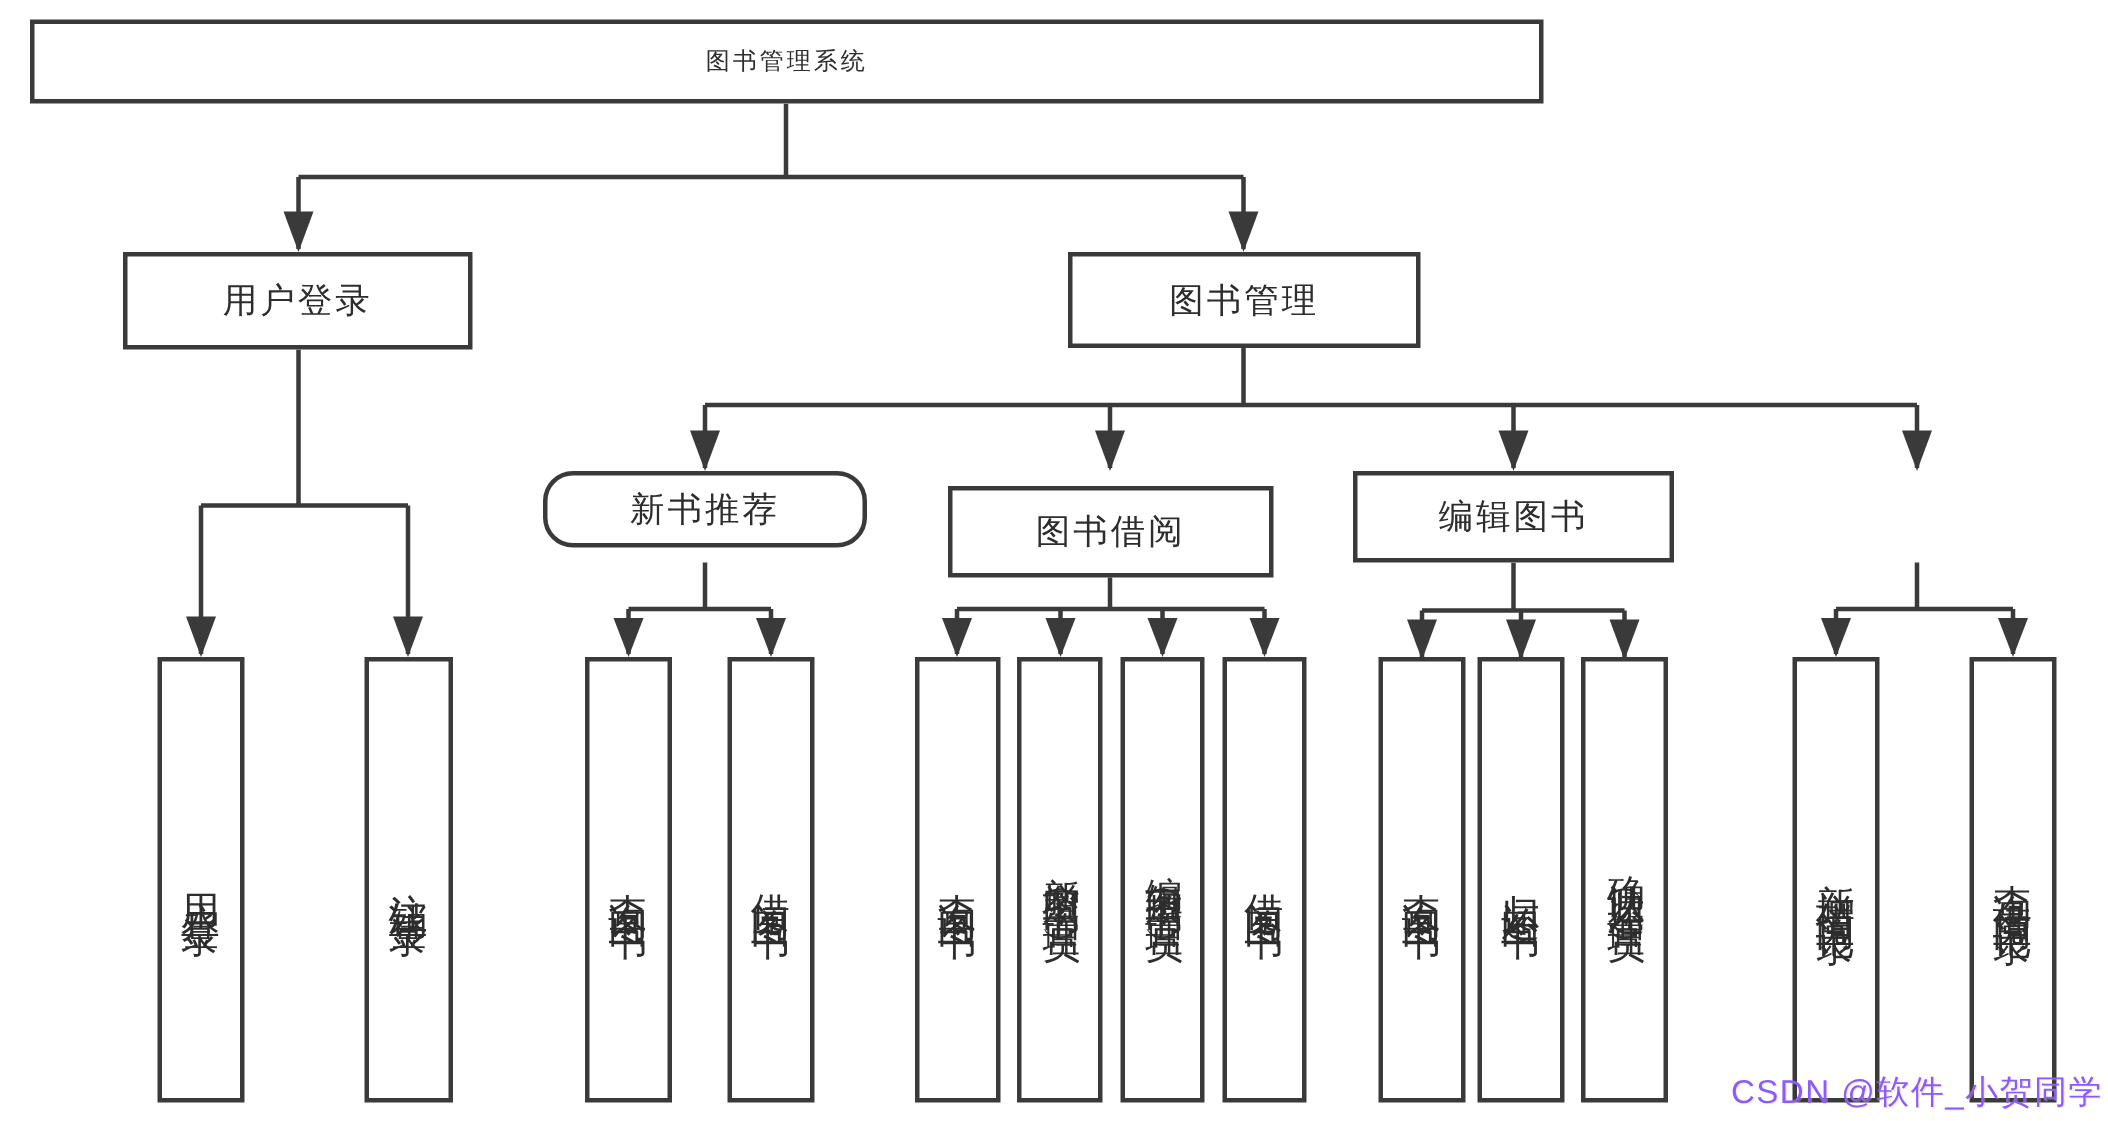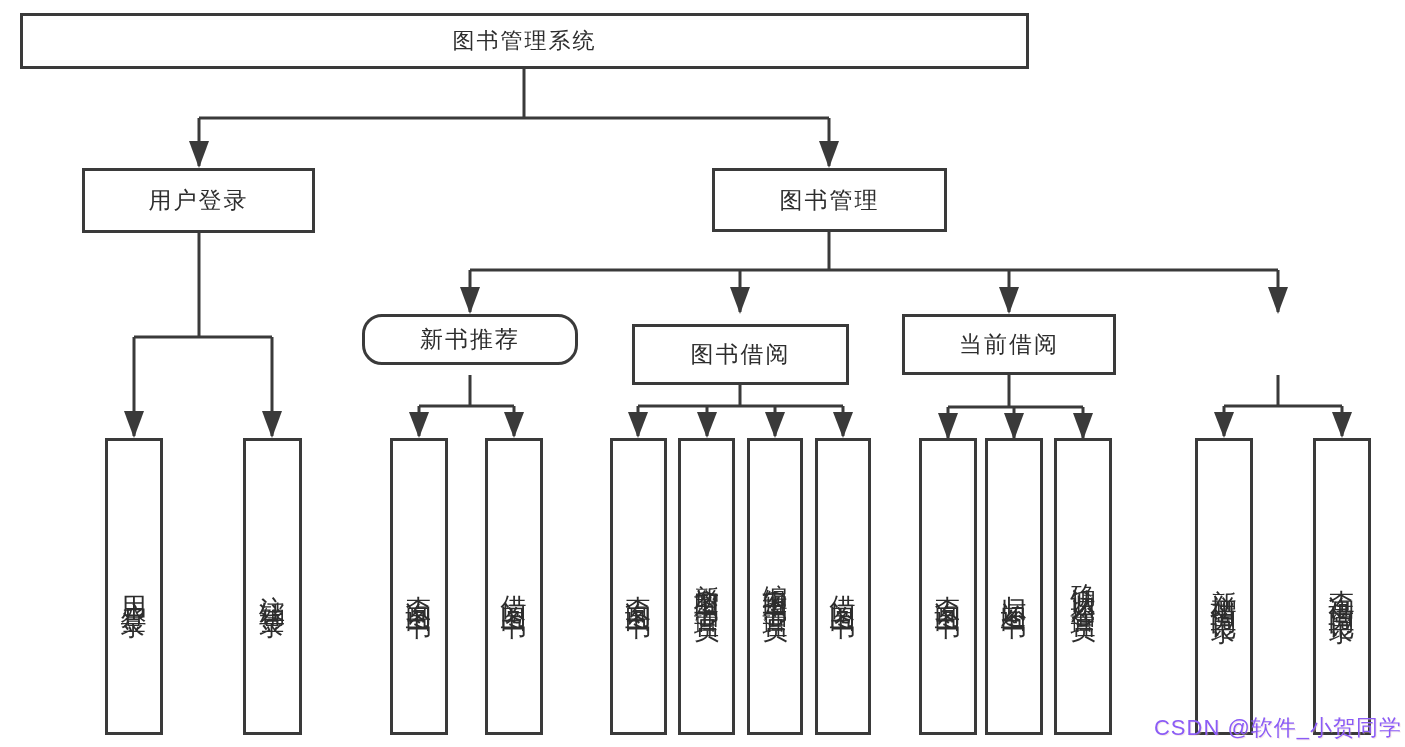--- a/index.html
+++ b/index.html
@@ -13,21 +13,21 @@
   .box {
     position: absolute;
     background: #ffffff;
     border: 3px solid #3a3a3a;
     box-sizing: border-box;
     display: flex; align-items: center; justify-content: center;
     color: #2d2d2d;
     z-index: 2;
   }
   .hbox { font-size: 23px; letter-spacing: 2px; white-space: nowrap; }
-  .title-box { font-size: 22px; }
+  .title-box { font-size: 16px; }
   .vbox {
     writing-mode: vertical-rl;
     text-orientation: mixed;
     font-size: 26px;
     line-height: 1;
     letter-spacing: 6px;
     top: 438px; height: 297px;
   }
   
   #root-box   { left: 20px;  top: 13px;  width: 1009px; height: 56px; }
@@ -109,21 +109,21 @@
     </g>
   </svg>
 
   <div id="root-box" class="box hbox title-box">图书管理系统</div>
 
   <div id="n-user-login" class="box hbox">用户登录</div>
   <div id="n-book-mgmt" class="box hbox">图书管理</div>
 
   <div id="n-new-rec" class="box hbox">新书推荐</div>
   <div id="n-borrow" class="box hbox">图书借阅</div>
-  <div id="n-current" class="box hbox">当前借阅</div>
+  <div id="n-current" class="box hbox">编辑图书</div>
 
   <div id="l1" class="box vbox">用户登录</div>
   <div id="l2" class="box vbox">注销登录</div>
   <div id="l3" class="box vbox">查询图书</div>
   <div id="l4" class="box vbox">借阅图书</div>
   <div id="l5" class="box vbox">查询图书</div>
   <div id="l6" class="box vbox">新增图书（管理员）</div>
   <div id="l7" class="box vbox">编辑图书（管理员）</div>
   <div id="l8" class="box vbox">借阅图书</div>
   <div id="l9" class="box vbox">查询图书</div>

